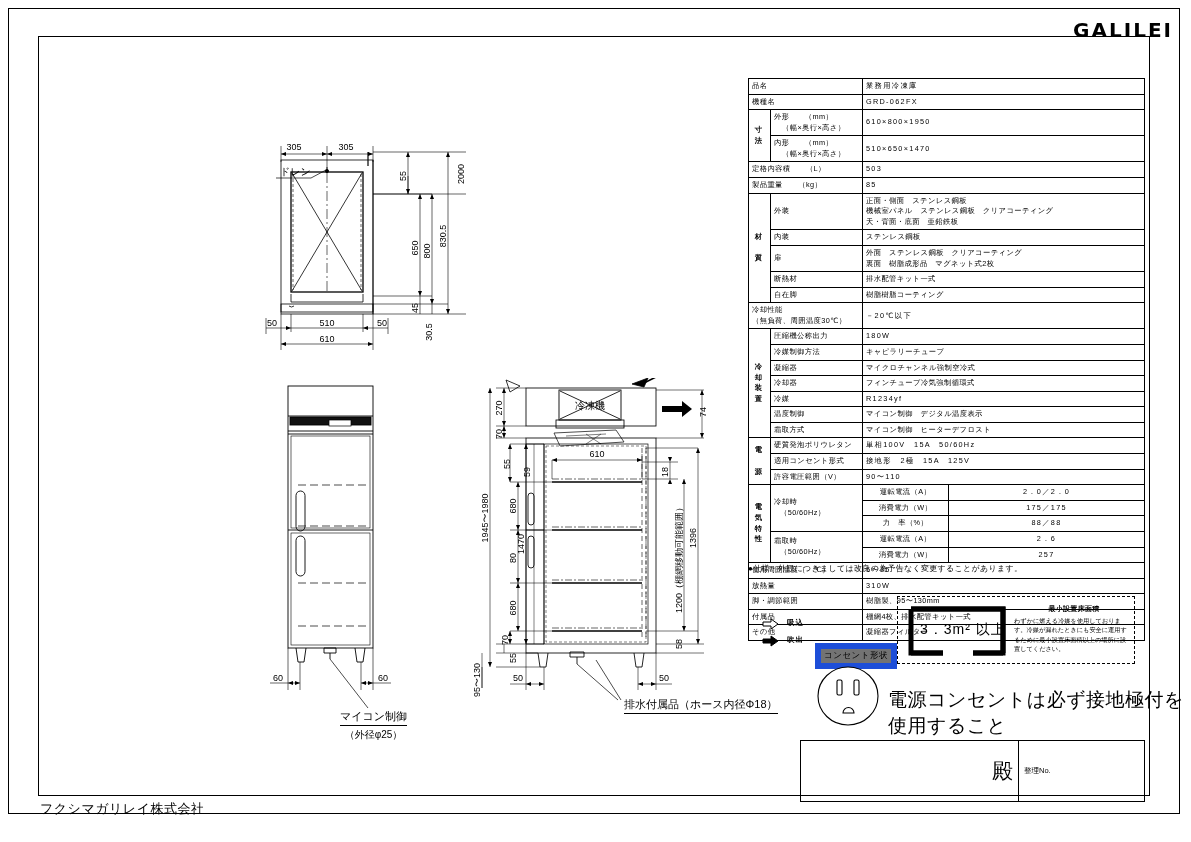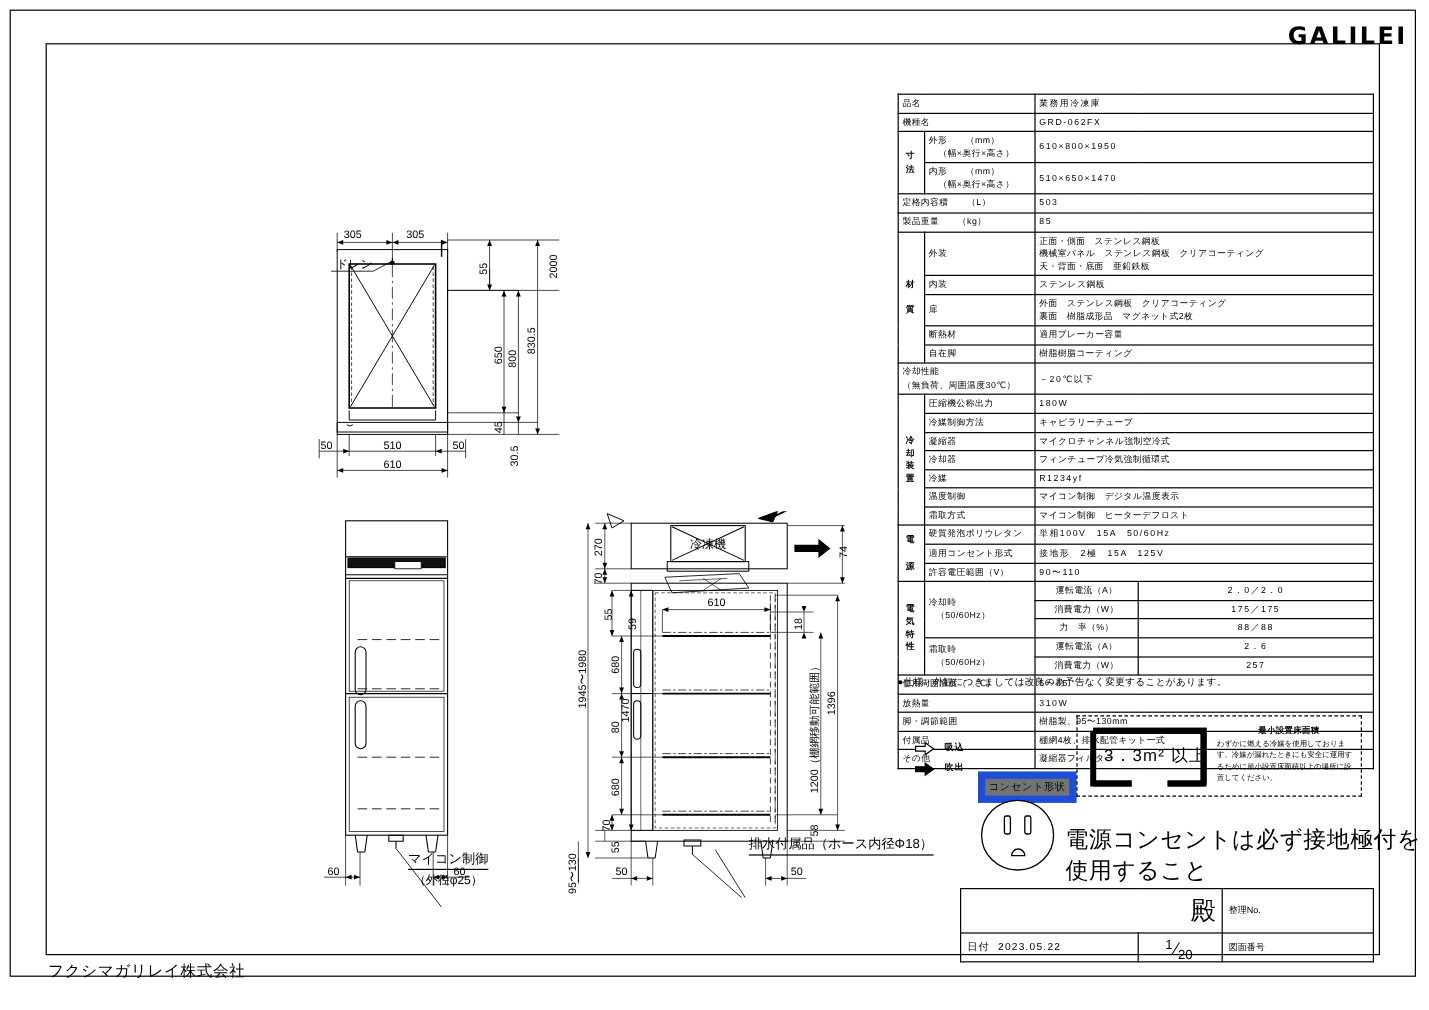--- a/index.html
+++ b/index.html
@@ -47,21 +47,21 @@
   .spec-table td.ctr{text-align:center;}
   .spec-table td.val{}
   .spec-table .sp{letter-spacing:1.3px;}
   .spec-table .ml{display:block;}
   .note-line{
     position:absolute;left:748px;top:563px;font-size:8px;letter-spacing:.3px;
   }
 
   
   svg{display:block;}
-  .dw{position:absolute;margin-top:48px;}
+  .dw{position:absolute;}
   .lbl{font-size:9px;font-family:"Liberation Sans",sans-serif;}
   .lbl-jp{font-size:10px;}
 
   
   .legend{position:absolute;left:762px;top:618px;font-size:8px;}
   .legend-row{display:flex;height:14px;margin-bottom:3px;}
   .legend-row .tx{margin-left:7px;letter-spacing:1px;font-size:7.5px;font-weight:bold;}
 
   .konsent-box{
     position:absolute;left:815px;top:643px;border:6px solid #1d4ed8;
@@ -511,21 +511,21 @@
           <td>内装</td>
           <td class="val" colspan="2">ステンレス鋼板</td>
         </tr>
       <tr>
           <td>扉</td>
           <td class="val" colspan="2" style="white-space:pre-line">外面　ステンレス鋼板　クリアコーティング
 裏面　樹脂成形品　マグネット式2枚</td>
         </tr>
       <tr>
           <td>断熱材</td>
-          <td class="val" colspan="2">適用ブレーカー容量</td>
+          <td class="val" colspan="2">排水配管キット一式</td>
         </tr>
       <tr>
           <td>自在脚</td>
           <td class="val" colspan="2">樹脂樹脂コーティング</td>
         </tr>
       <tr>
           <td colspan="2" style="white-space:pre-line">冷却性能
 （無負荷、周囲温度30℃）</td>
           <td class="val sp" colspan="2">－20℃以下</td>
         </tr>
@@ -673,27 +673,17 @@
       <colgroup>
           <col style="width:148px">
           <col style="width:70px">
           <col style="width:126px">
         </colgroup>
       <tbody>
         <tr>
           <td class="tb-dono" colspan="2">殿</td>
           <td class="tb-no">整理No.</td>
         </tr>
-        <tr>
-          <td class="tb-date">
-            <span>日付</span>
-            &nbsp;<span>2023.05.22</span>
-          </td>
-          <td class="tb-scale">
-            <span style="font-size:11px;position:relative;top:-4px;left:-2px;">1</span><span style="font-size:14px;">⁄</span><span style="font-size:11px;position:relative;top:4px;">20</span>
-          </td>
-          <td class="tb-no">図面番号</td>
-        </tr>
       </tbody>
     </table>
   </div>
 
 </div>
 
 </body></html>

